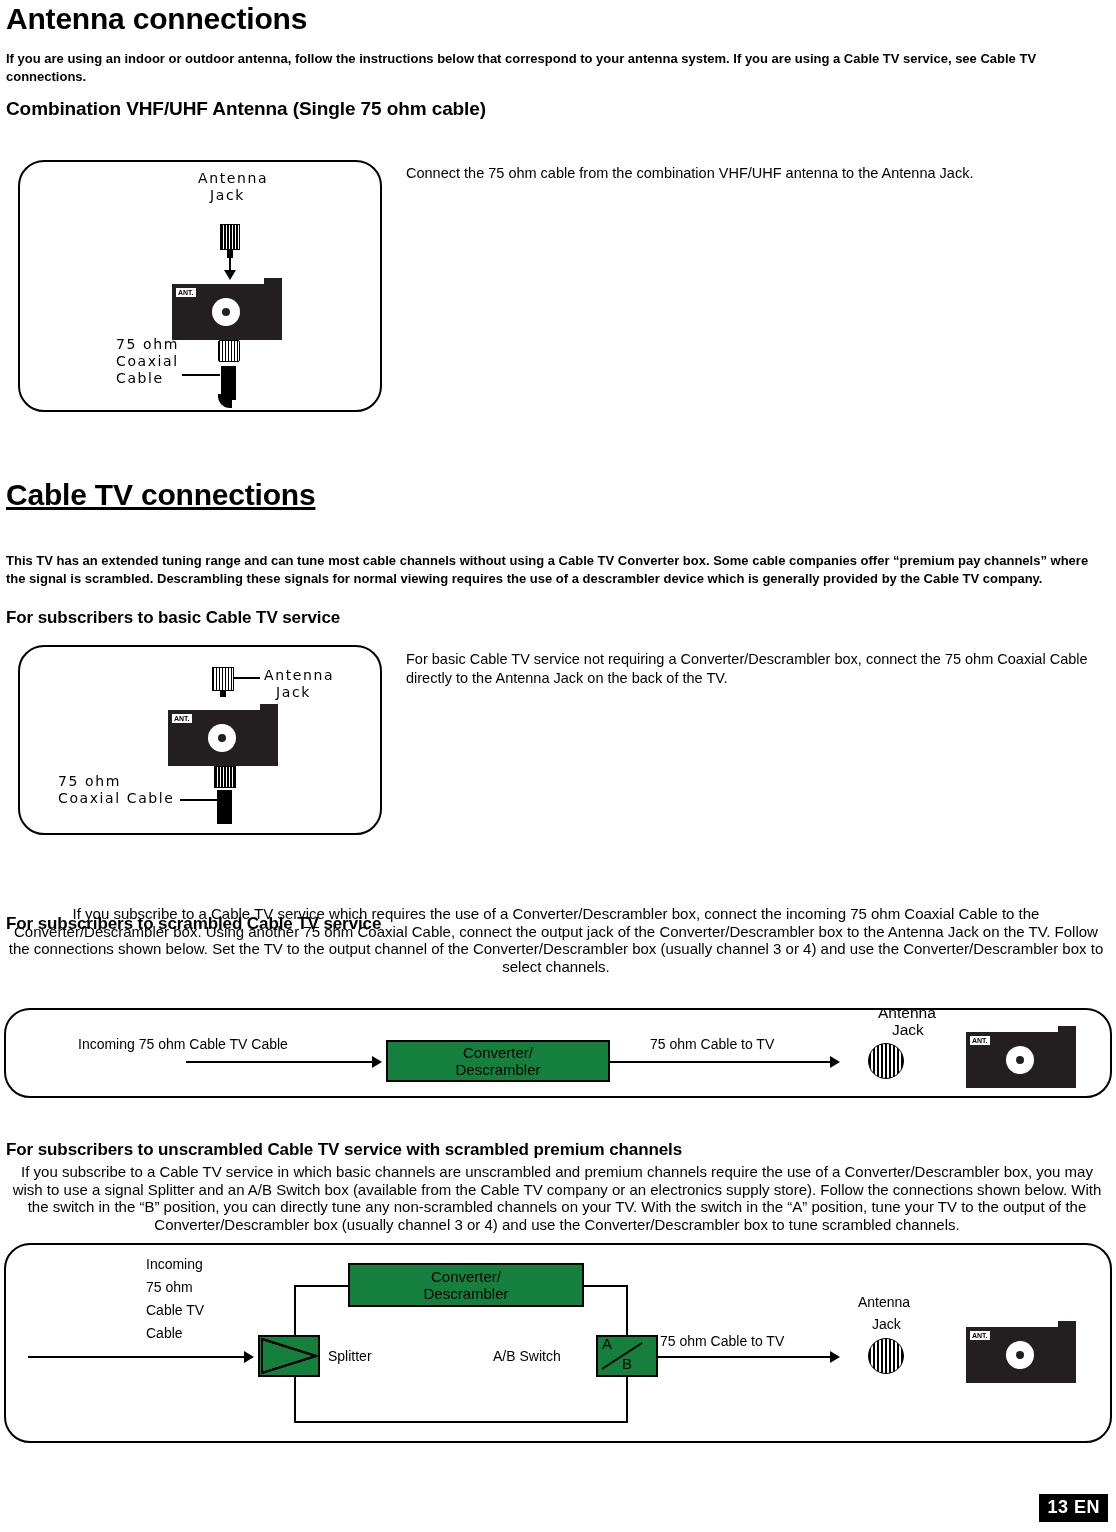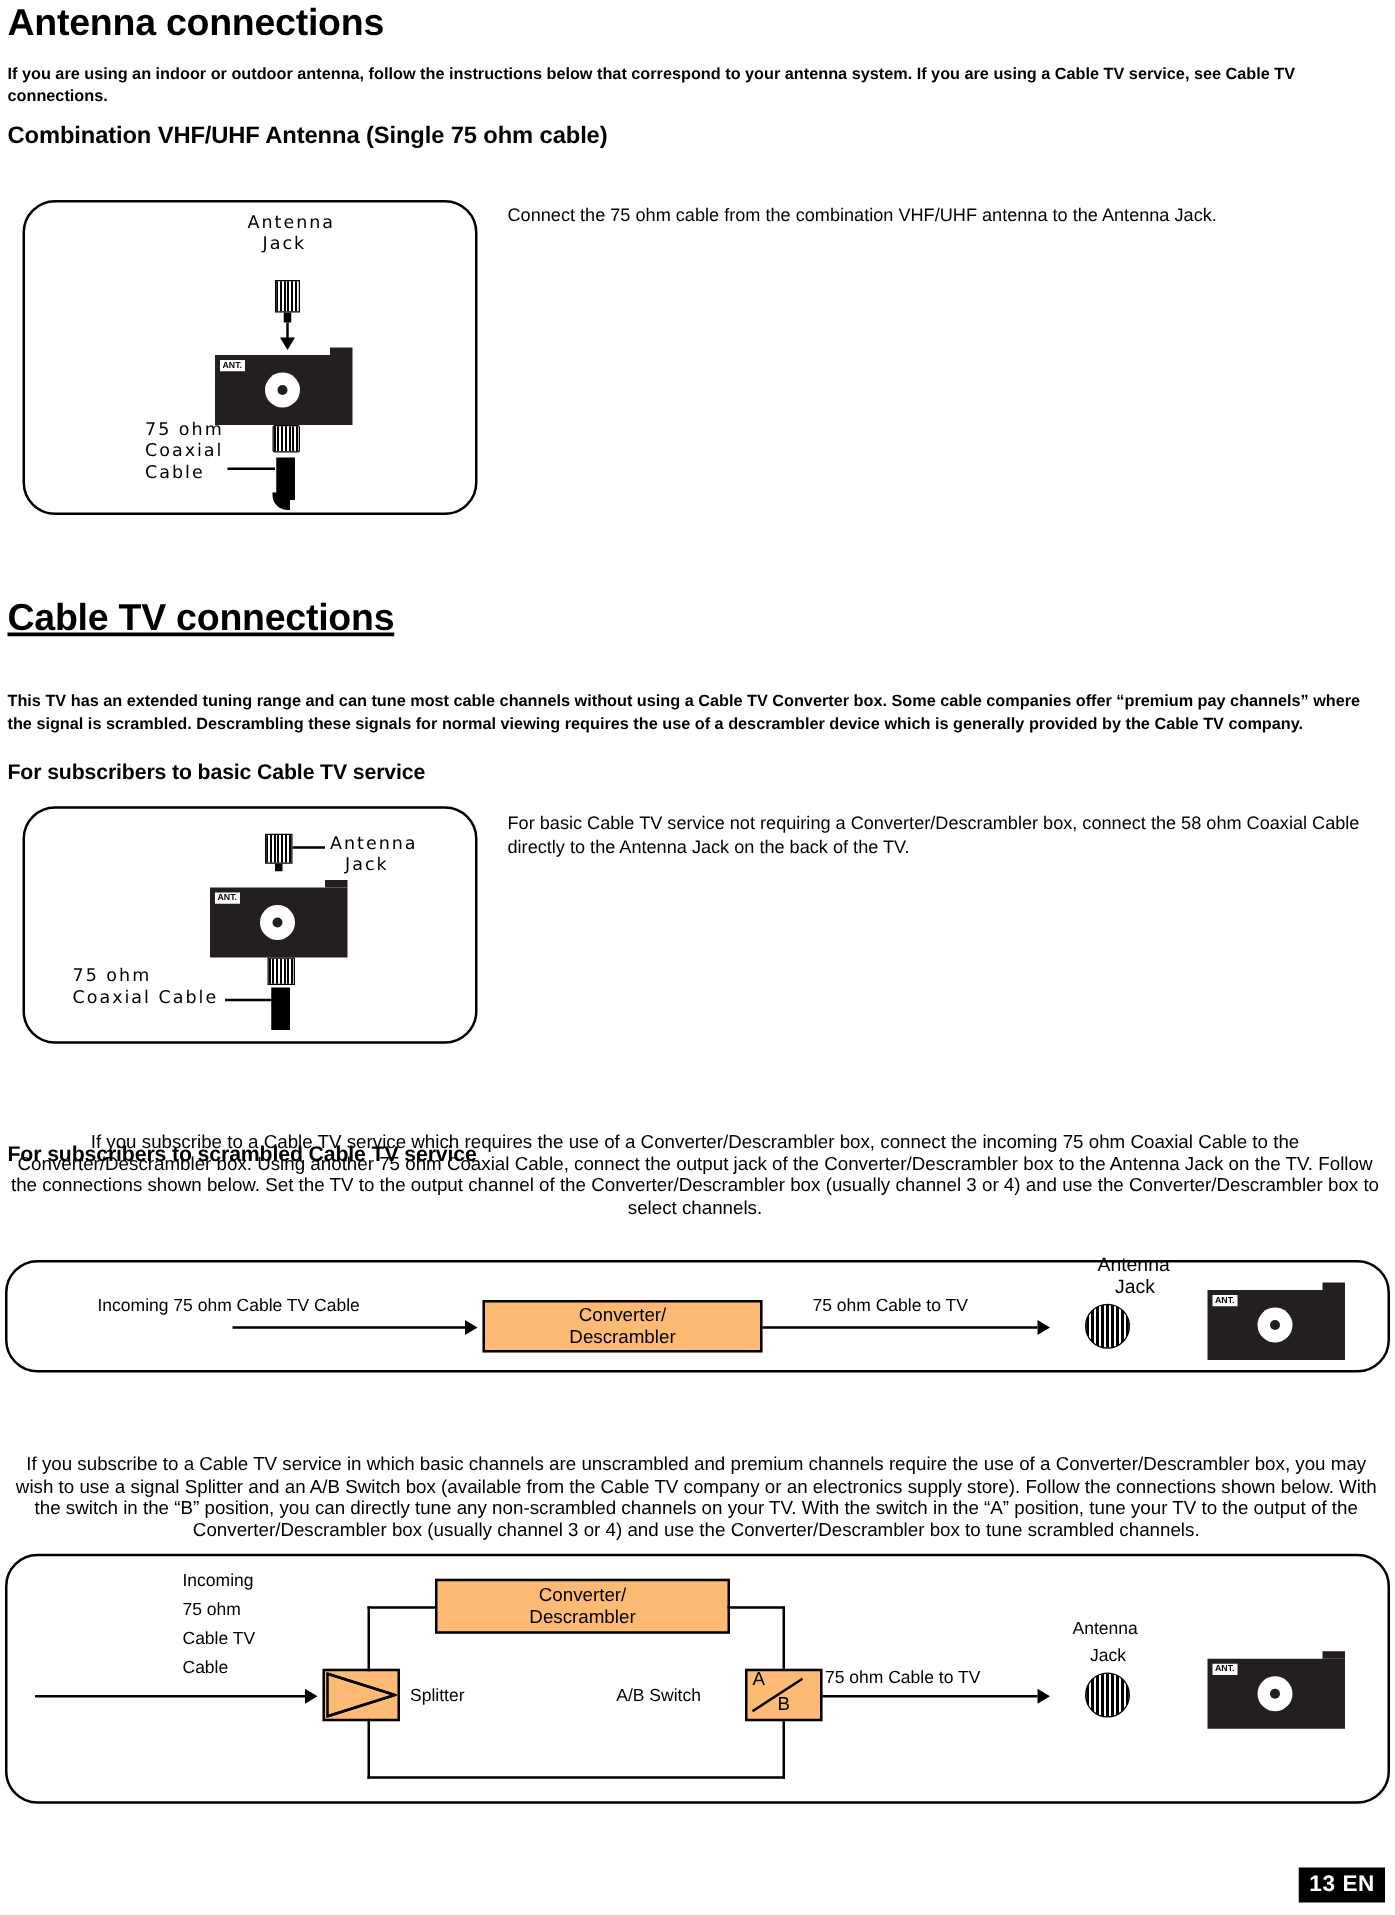--- a/index.html
+++ b/index.html
@@ -64,21 +64,21 @@
   .coax{position:absolute;}
   .coax .body{position:absolute;background:repeating-linear-gradient(to right,#000 0 1.5px,#fff 1.5px 3px);border:1.5px solid #000;box-sizing:border-box;}
   .coax .tip{position:absolute;background:#000;}
 
   .cableline{position:absolute;background:#000;}
 
   .hline{position:absolute;background:#000;height:2px;}
   .vline{position:absolute;background:#000;width:2px;}
 
   .box{
-    position:absolute;border:2px solid #000;background:#fdba74;box-sizing:border-box;
+    position:absolute;border:2px solid #000;background:#15803d;box-sizing:border-box;
     display:flex;align-items:center;justify-content:center;text-align:center;
     font-size:15px;line-height:17px;
   }
 
   .lbl{position:absolute;font-size:14px;line-height:18px;}
 
   .pagenum{
     position:absolute;right:8px;bottom:10px;background:#000;color:#fff;
     font-weight:bold;font-size:18px;padding:3px 8px 4px 8px;letter-spacing:0.5px;
   }
@@ -159,21 +159,21 @@
     <div class="coax" style="left:194px;top:119px;width:22px;height:26px;">
       <div class="body" style="left:0;top:0;width:22px;height:22px;background:repeating-linear-gradient(to right,#000 0 1.5px,#fff 1.5px 3px);"></div>
     </div>
     <div class="cableline" style="left:197px;top:143px;width:15px;height:34px;"></div>
 
     <div class="tech" style="position:absolute;left:38px;top:126px;">75 ohm</div>
     <div class="tech" style="position:absolute;left:38px;top:143px;text-align:right;">Coaxial Cable</div>
     <div class="hline" style="left:160px;top:152px;width:38px;"></div>
   </div>
 
-  <div class="side-text" style="left:406px;top:650px;width:690px;">For basic Cable TV service not requiring a Converter/Descrambler box, connect the 58 ohm Coaxial Cable directly to the Antenna Jack on the back of the TV.</div>
+  <div class="side-text" style="left:406px;top:650px;width:690px;">For basic Cable TV service not requiring a Converter/Descrambler box, connect the 75 ohm Coaxial Cable directly to the Antenna Jack on the back of the TV.</div>
 
   <div class="sub-head-sm" style="top:914px;">For subscribers to scrambled Cable TV service</div>
   <div class="body-text" style="top:905px;width:1100px;">If you subscribe to a Cable TV service which requires the use of a Converter/Descrambler box, connect the incoming 75 ohm Coaxial Cable to the Converter/Descrambler box. Using another 75 ohm Coaxial Cable, connect the output jack of the Converter/Descrambler box to the Antenna Jack on the TV. Follow the connections shown below. Set the TV to the output channel of the Converter/Descrambler box (usually channel 3 or 4) and use the Converter/Descrambler box to select channels.</div>
 
   <div class="frame" style="left:4px;top:1008px;width:1108px;height:90px;">
     <div class="lbl" style="left:72px;top:25px;">Incoming 75 ohm Cable TV Cable</div>
 
     <div class="hline" style="left:180px;top:51px;width:186px;"></div>
     <div class="arrow arr-r" style="left:366px;top:46px;"></div>
 
@@ -194,20 +194,21 @@
     </div>
 
     <div class="antblock" style="left:960px;top:22px;width:110px;height:56px;">
       <div class="topbar" style="left:92px;top:-6px;width:18px;height:6px;"></div>
       <div class="antlabel">ANT.</div>
       <div class="socket" style="left:40px;top:14px;width:28px;height:28px;"></div>
       <div style="position:absolute;left:50px;top:24px;width:8px;height:8px;border-radius:50%;background:#231f20;"></div>
     </div>
   </div>
 
+  <div class="sub-head-sm" style="top:1140px;">For subscribers to unscrambled Cable TV service with scrambled premium channels</div>
   <div class="body-text" style="top:1163px;width:1102px;">If you subscribe to a Cable TV service in which basic channels are unscrambled and premium channels require the use of a Converter/Descrambler box, you may wish to use a signal Splitter and an A/B Switch box (available from the Cable TV company or an electronics supply store). Follow the connections shown below. With the switch in the “B” position, you can directly tune any non-scrambled channels on your TV. With the switch in the “A” position, tune your TV to the output of the Converter/Descrambler box (usually channel 3 or 4) and use the Converter/Descrambler box to tune scrambled channels.</div>
 
   <div class="frame" style="left:4px;top:1243px;width:1108px;height:200px;">
 
     <div class="lbl" style="left:140px;top:10px;">Incoming</div>
     <div class="lbl" style="left:140px;top:33px;">75 ohm</div>
     <div class="lbl" style="left:140px;top:56px;">Cable TV</div>
     <div class="lbl" style="left:140px;top:79px;">Cable</div>
 
     <div class="hline" style="left:22px;top:111px;width:216px;"></div>

